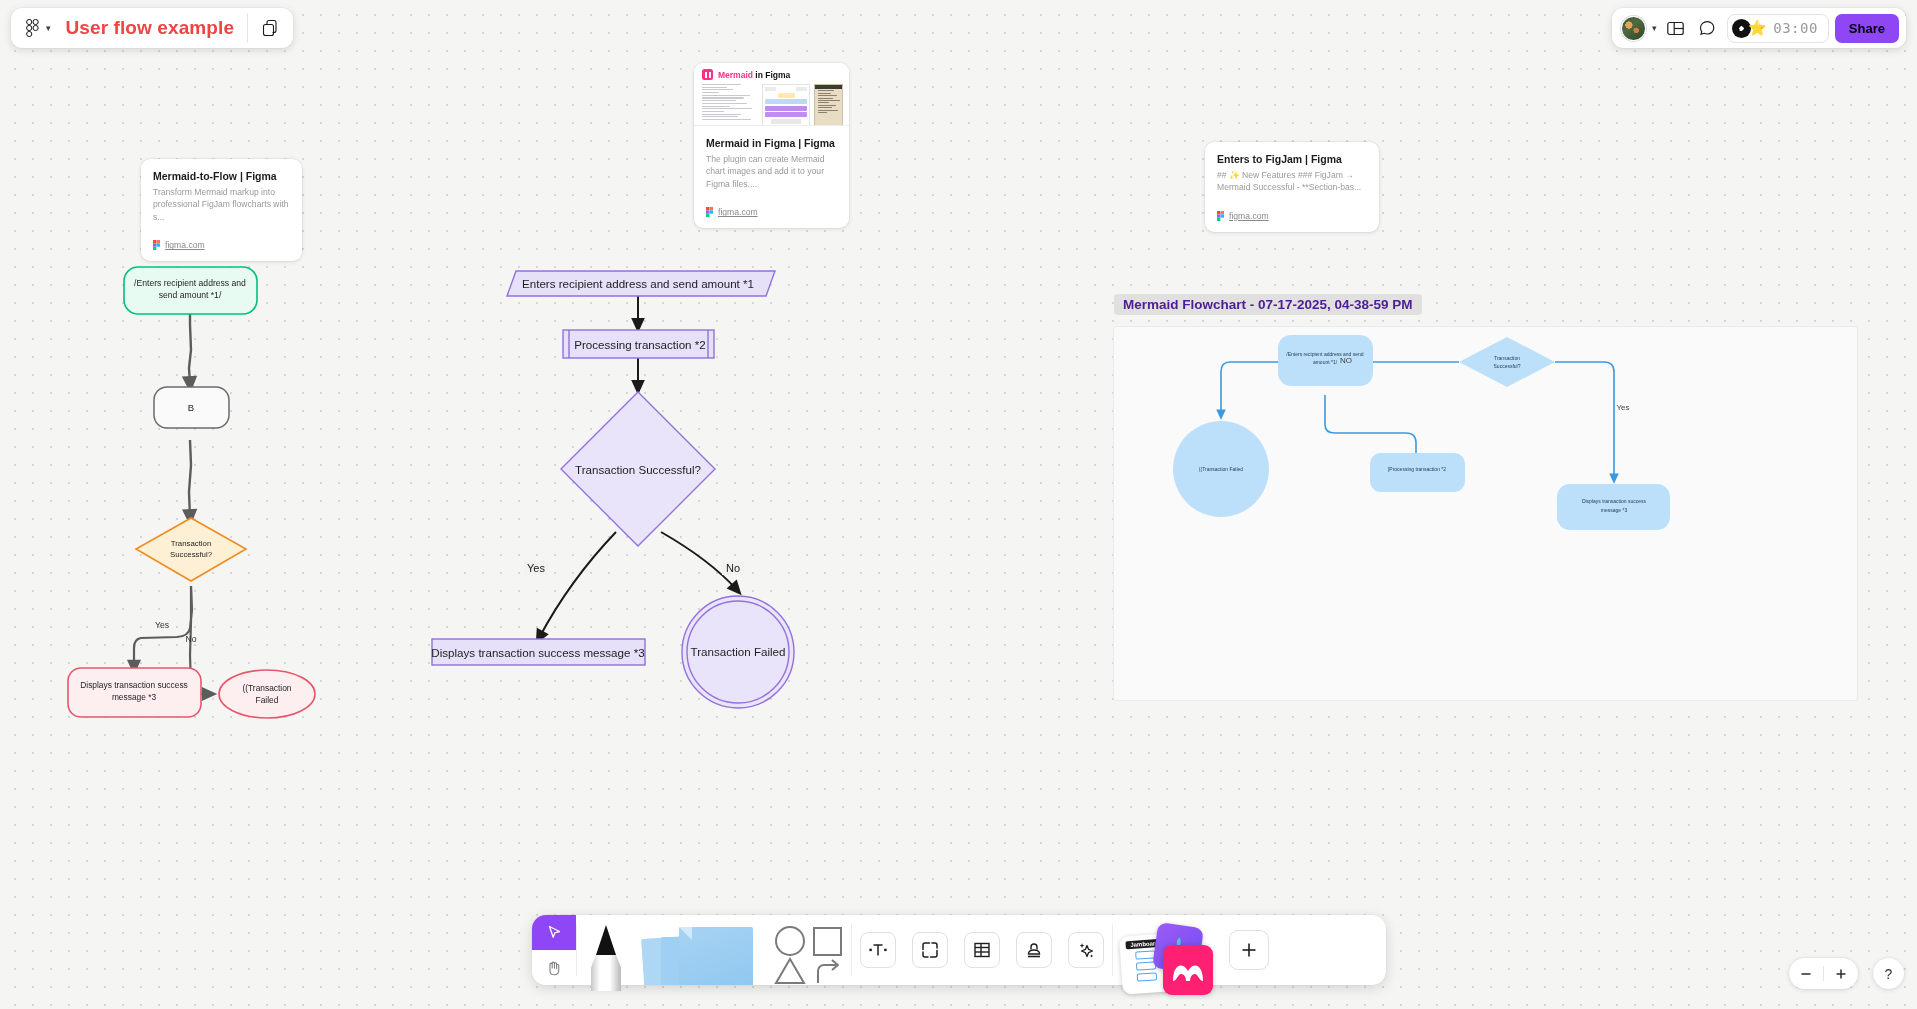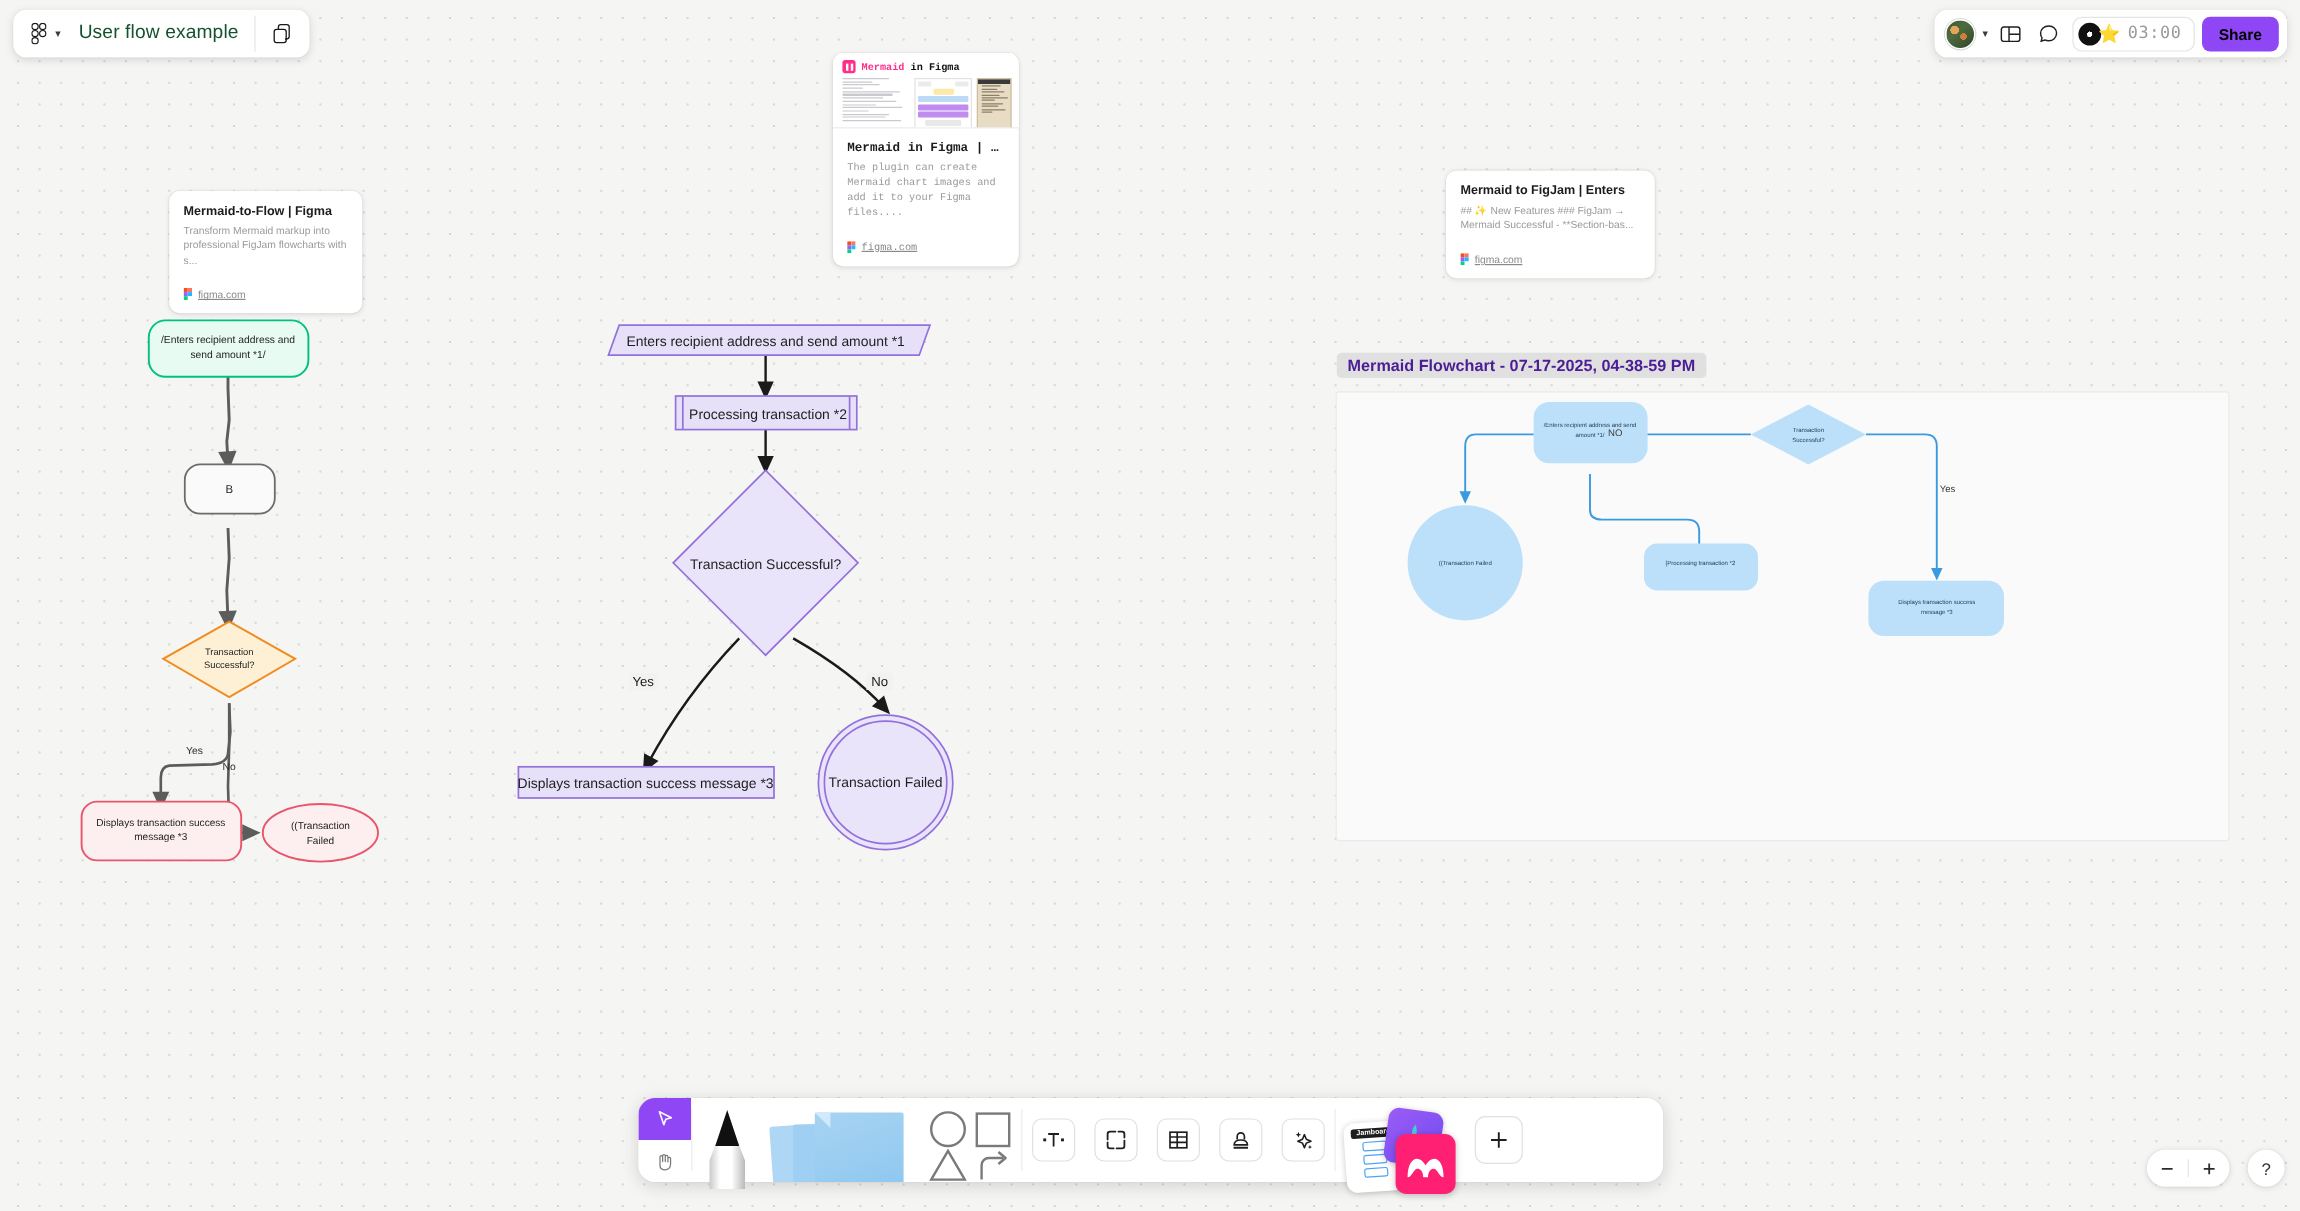--- a/index.html
+++ b/index.html
@@ -21,21 +21,21 @@
     position: absolute; left: 11px; top: 8px;
     height: 40px; display: flex; align-items: stretch;
     background: #fff; border-radius: 11px;
     box-shadow: 0 2px 8px rgba(0,0,0,.13), 0 0 0 .5px rgba(0,0,0,.05);
   }
   #file-chip .seg { display: flex; align-items: center; }
   #file-chip .left { padding: 0 13px 0 15px; gap: 7px; }
   #file-chip .divider { width: 1px; background: #e6e6e6; margin: 5px 0; }
   #file-chip .right { padding: 0 13px; }
   #file-title {
-    font-size: 16px; font-weight: 400; color: #14532d;
+    font-size: 19px; font-weight: 700; color: #ef4444;
     letter-spacing: .1px; white-space: nowrap; padding-left: 8px;
   }
   .figjam-logo { width: 13px; height: 18px; }
   .caret { font-size: 9px; color: #3a3a3a; line-height: 1; }
 
   
   #top-right {
     position: absolute; right: 11px; top: 8px;
     height: 40px; display: flex; align-items: center;
     background: #fff; border-radius: 11px; padding: 0 7px 0 9px; gap: 6px;
@@ -87,21 +87,21 @@
     white-space: nowrap; overflow: hidden; text-overflow: ellipsis;
   }
   .lc-desc {
     font-size: 8.6px; color: #9a9a9a; line-height: 1.45; margin-top: 4px;
   }
   .lc-domain { display: flex; align-items: center; gap: 5px; margin-top: 17px; }
   .lc-domain span { font-size: 8.6px; color: #8a8a8a; text-decoration: underline; }
   .fig-mini { width: 7px; height: 10px; }
 
   #card-left  { left: 141px; top: 159px;  width: 161px; }
-  #card-mid   { left: 694px; top: 44px;   width: 155px; font-family: Liberation Mono, monospace; }
+  #card-mid   { left: 694px; top: 63px;   width: 155px; }
   #card-right { left: 1205px; top: 142px; width: 174px; }
 
   #card-mid .lc-thumb {
     height: 63px; background: #fff; border-bottom: 1px solid #ececec;
     position: relative; overflow: hidden;
   }
   .thumb-head { display: flex; align-items: center; gap: 5px; padding: 6px 0 0 8px; }
   .thumb-logo {
     width: 11px; height: 11px; border-radius: 2.5px; background: #ff2e88;
     position: relative;
@@ -398,21 +398,21 @@
         <rect x="3.6" y="3.4" width="3.4" height="3.3" fill="#1abcfe"></rect>
         <rect x="0" y="6.8" width="3.4" height="3.2" fill="#0acf83"></rect>
       </svg>
       <span>figma.com</span>
     </div>
   </div>
 </div>
 
 <div class="link-card" id="card-right">
   <div class="lc-body">
-    <div class="lc-title">Mermaid to FigJam | Enters</div>
+    <div class="lc-title">Enters to FigJam | Figma</div>
     <div class="lc-desc">## ✨ New Features ### FigJam → Mermaid Successful - **Section-bas...</div>
     <div class="lc-domain">
       <svg class="fig-mini" viewBox="0 0 7 10">
         <rect x="0" y="0" width="3.4" height="3.3" fill="#f24e1e"></rect>
         <rect x="3.6" y="0" width="3.4" height="3.3" fill="#ff7262"></rect>
         <rect x="0" y="3.4" width="3.4" height="3.3" fill="#a259ff"></rect>
         <rect x="3.6" y="3.4" width="3.4" height="3.3" fill="#1abcfe"></rect>
         <rect x="0" y="6.8" width="3.4" height="3.2" fill="#0acf83"></rect>
       </svg>
       <span>figma.com</span>

